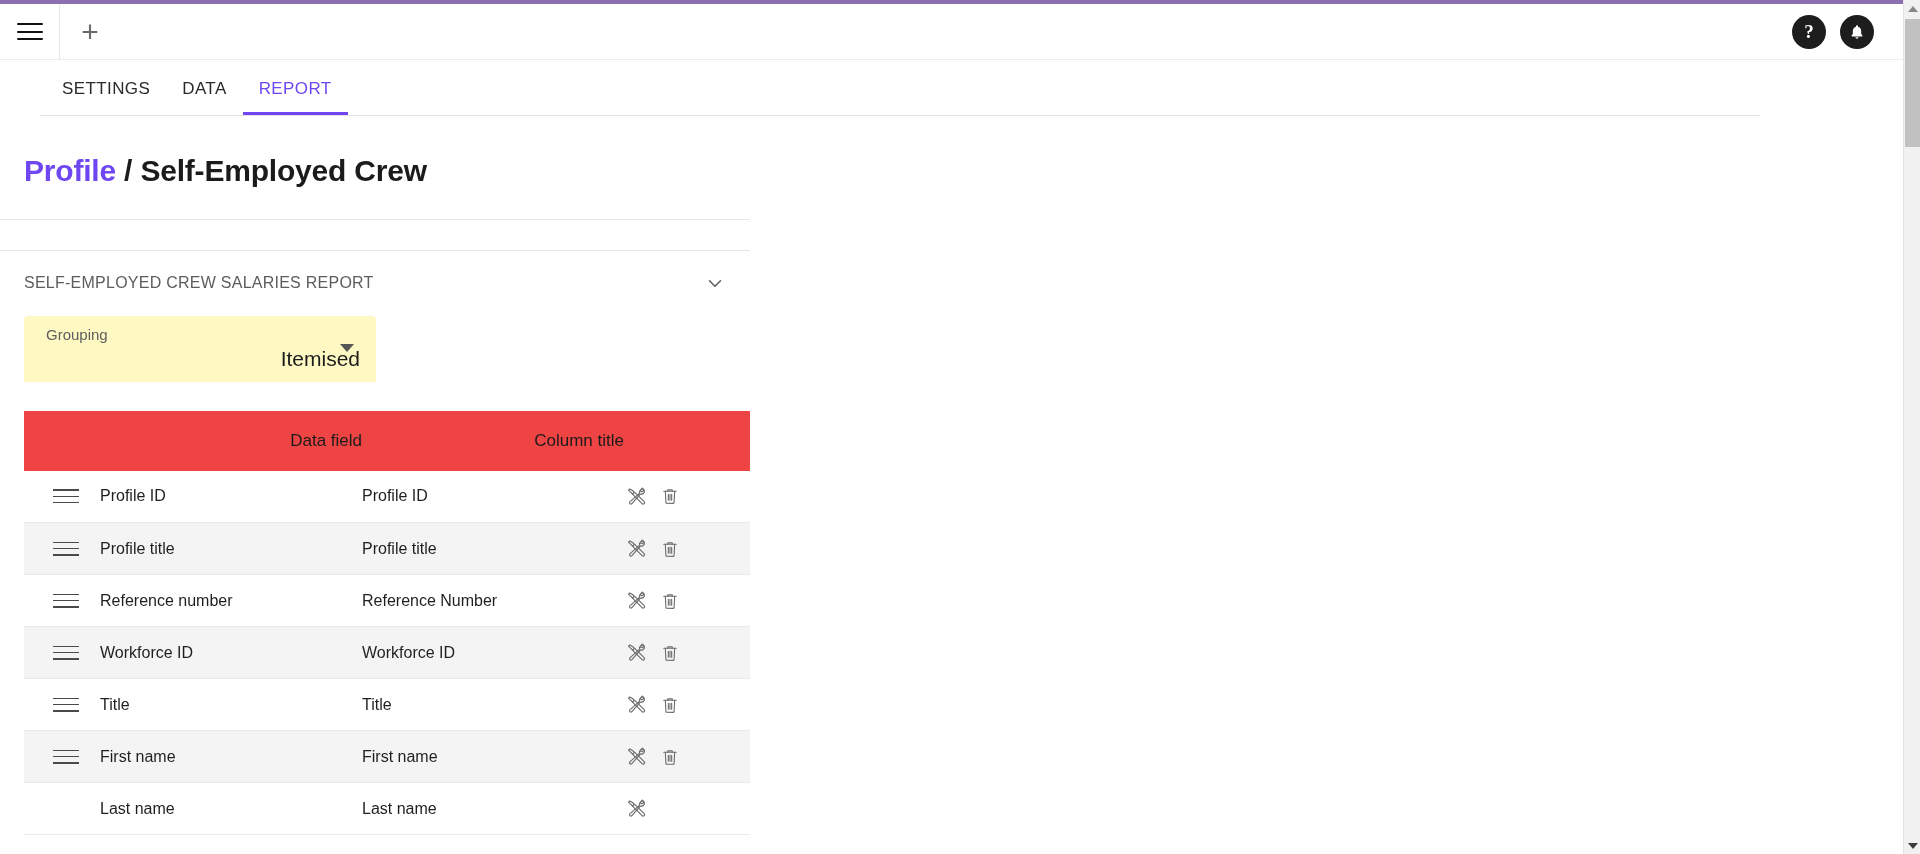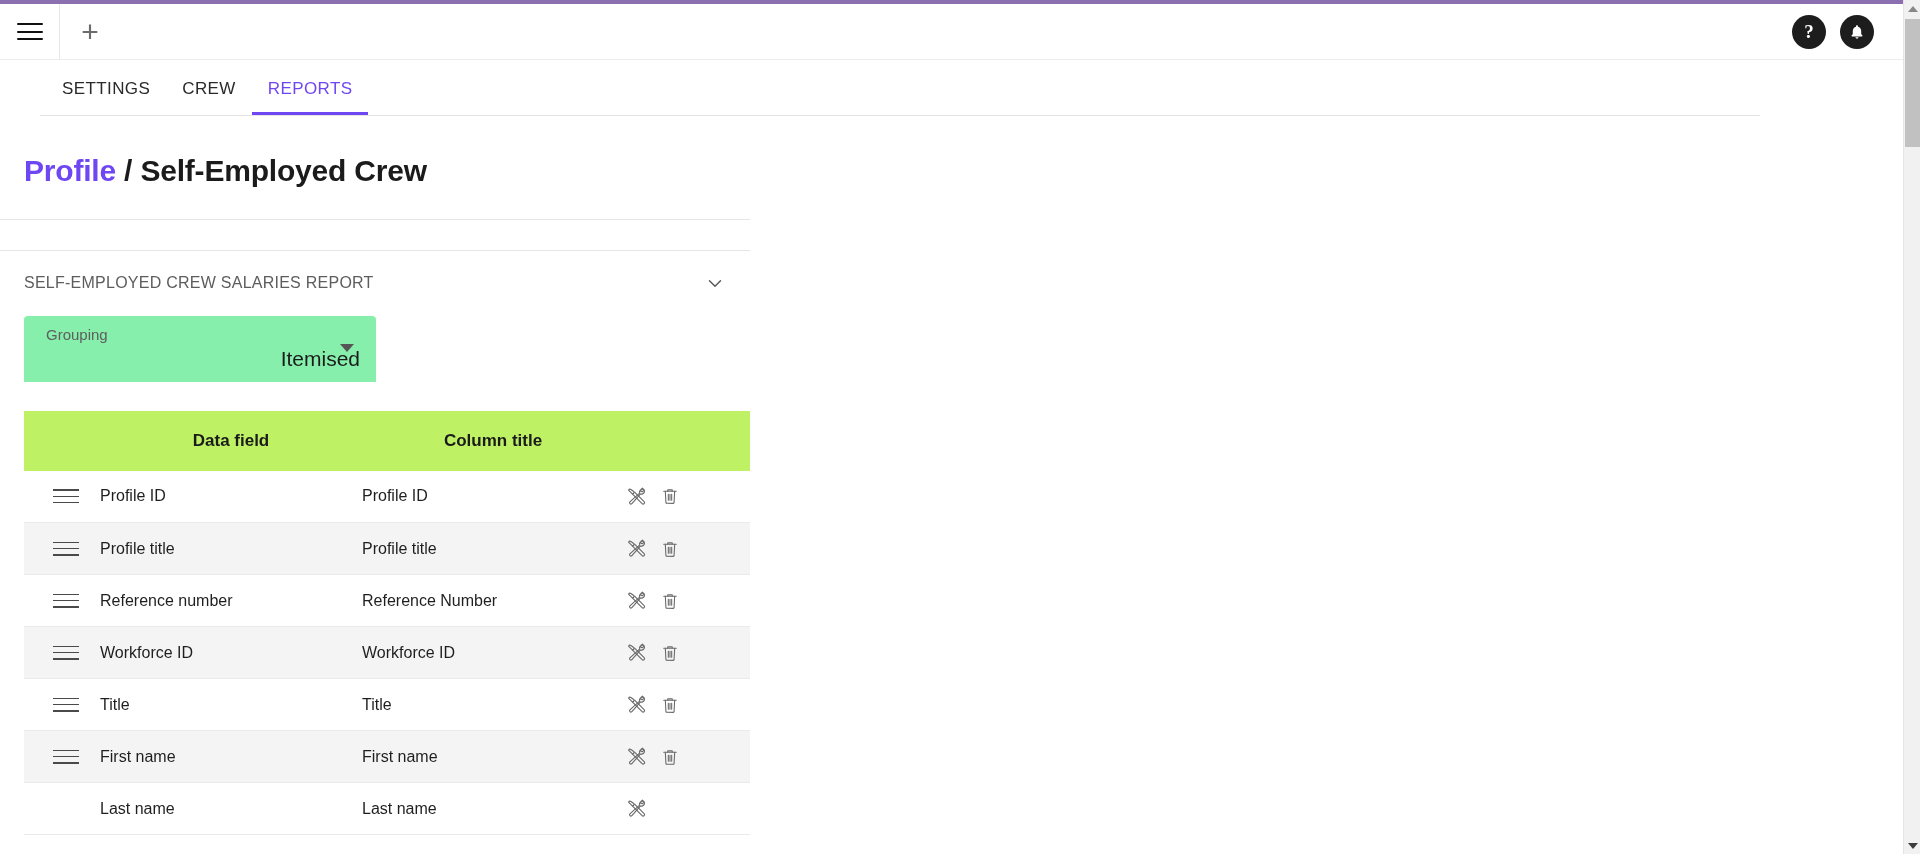--- a/index.html
+++ b/index.html
@@ -195,21 +195,21 @@
     display: flex;
     align-items: center;
   }
 
   
   .grouping-field {
     position: relative;
     margin: 22px 0 0 24px;
     width: 352px;
     height: 66px;
-    background: #86efac;
+    background: #fef9c3;
     border-radius: 4px 4px 0 0;
     padding: 9px 16px 0 22px;
     cursor: pointer;
   }
   .grouping-label {
     font-size: 15px;
     color: #5e5e5e;
     line-height: 1.3;
   }
   .grouping-value {
@@ -230,26 +230,26 @@
   }
 
   
   .fields-table {
     width: 726px;
     margin: 29px 0 0 24px;
     border-collapse: collapse;
     table-layout: fixed;
   }
   .fields-table thead th {
-    background: #bef264;
+    background: #ef4444;
     height: 60px;
     font-size: 17px;
-    font-weight: 700;
+    font-weight: 400;
     color: #1b1b1b;
-    text-align: center;
+    text-align: right;
     padding: 0;
     vertical-align: middle;
   }
   .col-handle { width: 76px; }
   .col-datafield { width: 262px; }
   .col-columntitle { width: 262px; }
   .col-actions { width: 126px; }
 
   .fields-table tbody tr { height: 52px; }
   .fields-table tbody tr:nth-child(even) { background: #f4f4f4; }
@@ -348,22 +348,22 @@
         <svg width="18" height="18" viewBox="0 0 24 24" aria-hidden="true" fill="#ffffff">
           <path d="M12 3c-.7 0-1.3.6-1.3 1.3v.6C8.2 5.5 6.4 7.8 6.4 10.5v4.1L4.8 16.6c-.4.5 0 1.3.7 1.3h13c.7 0 1.1-.8.7-1.3l-1.6-2v-4.1c0-2.7-1.8-5-4.3-5.6v-.6C13.3 3.6 12.7 3 12 3z"></path>
           <path d="M9.9 19.1c.2 1.1 1.1 1.9 2.1 1.9s2-.8 2.1-1.9H9.9z"></path>
         </svg>
       </div>
     </div>
   </div>
 
   <div class="tabbar">
     <button class="tab">SETTINGS</button>
-    <button class="tab">CREW</button>
-    <button class="tab active">REPORTS</button>
+    <button class="tab">DATA</button>
+    <button class="tab active">REPORT</button>
   </div>
 
   <div class="content">
 
     <h1 class="page-title">
       <span class="crumb-link">Profile</span><span class="crumb-sep"> / </span><span>Self-Employed Crew</span>
     </h1>
 
     <div class="title-rule"></div>
 

